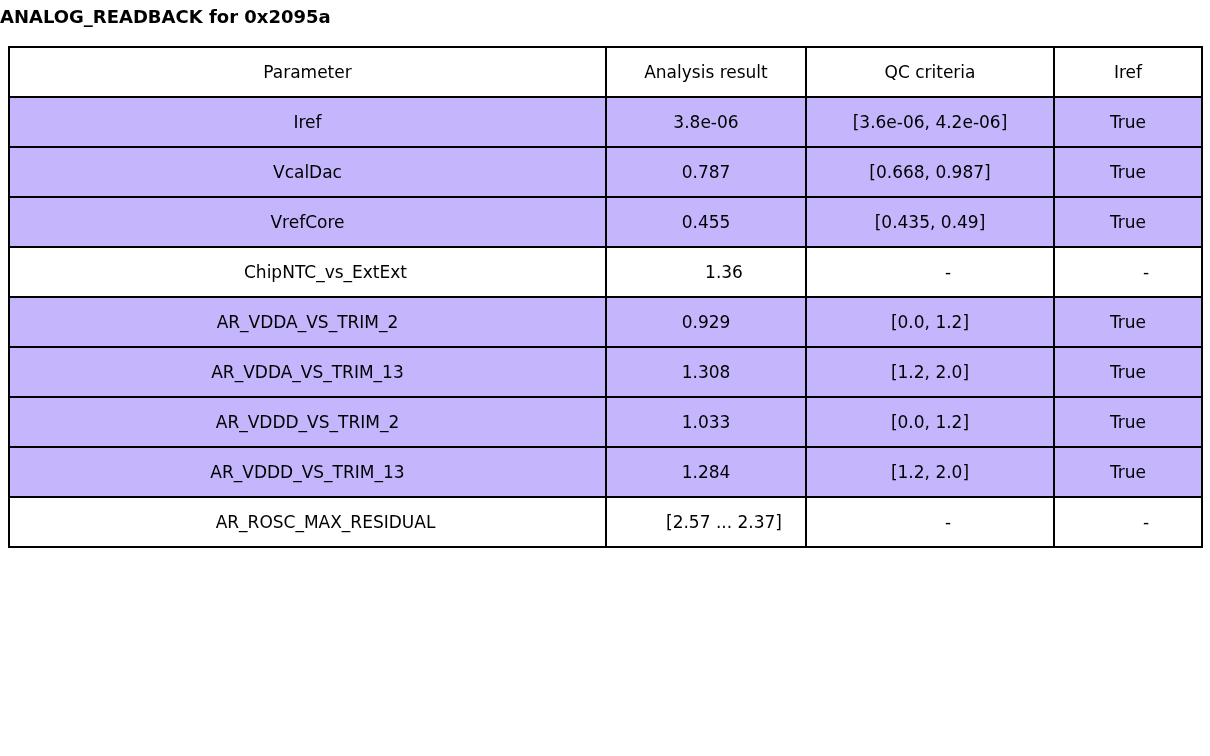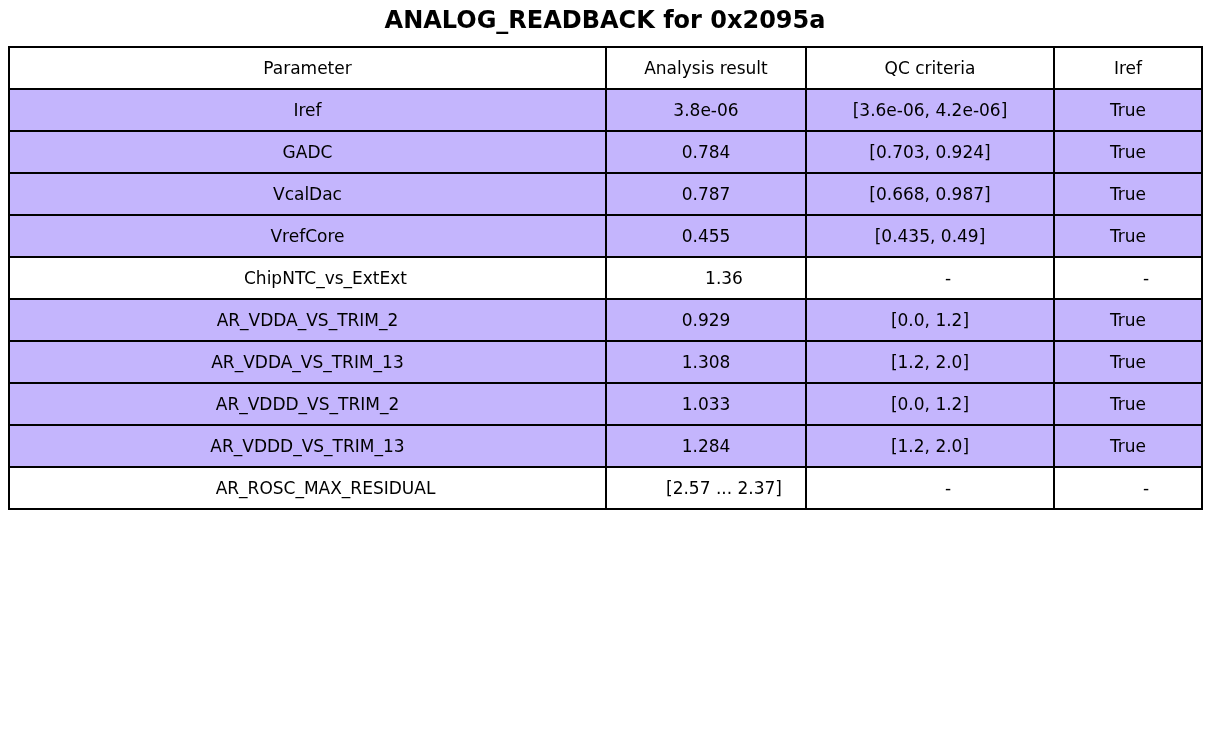--- a/index.html
+++ b/index.html
@@ -13,41 +13,41 @@
     position: relative;
     font-family: "DejaVu Sans", sans-serif;
     color: #000000;
     overflow: hidden;
   }
   .figure-title {
     position: absolute;
     top: 6px;
     left: 0;
     width: 100%;
-    text-align: center;
-    font-size: 24px;
+    text-align: left;
+    font-size: 18px;
     font-weight: bold;
     letter-spacing: 0px;
   }
   table.qc-table {
     position: absolute;
     left: 8px;
     top: 46px;
     width: 1193px;
     border-collapse: collapse;
     table-layout: fixed;
   }
   table.qc-table col.c-param  { width: 597px; }
   table.qc-table col.c-result { width: 200px; }
   table.qc-table col.c-qc     { width: 248px; }
   table.qc-table col.c-pass   { width: 148px; }
   table.qc-table th,
   table.qc-table td {
     border: 2px solid #000000;
-    height: 42px;
+    height: 50px;
     box-sizing: border-box;
     padding: 0;
     text-align: center;
     vertical-align: middle;
     font-size: 17px;
     font-weight: normal;
     background: #ffffff;
     overflow: visible;
     margin-left: 16px;
   }
@@ -79,26 +79,20 @@
       <th>Analysis result</th>
       <th>QC criteria</th>
       <th>Iref</th>
     </tr>
   </thead>
   <tbody>
       <tr class="row-pass">
         <td><span>Iref</span></td>
         <td><span>3.8e-06</span></td>
         <td><span>[3.6e-06, 4.2e-06]</span></td>
-        <td><span>True</span></td>
-      </tr>
-      <tr class="row-pass">
-        <td><span>GADC</span></td>
-        <td><span>0.784</span></td>
-        <td><span>[0.703, 0.924]</span></td>
         <td><span>True</span></td>
       </tr>
       <tr class="row-pass">
         <td><span>VcalDac</span></td>
         <td><span>0.787</span></td>
         <td><span>[0.668, 0.987]</span></td>
         <td><span>True</span></td>
       </tr>
       <tr class="row-pass">
         <td><span>VrefCore</span></td>

